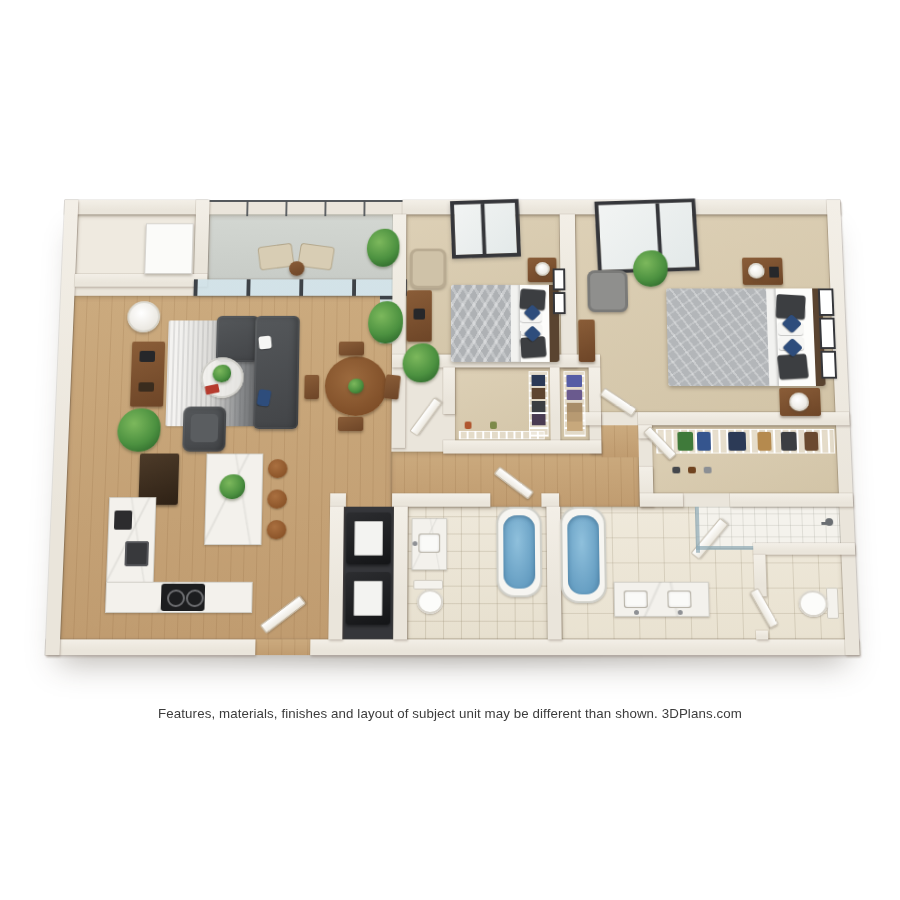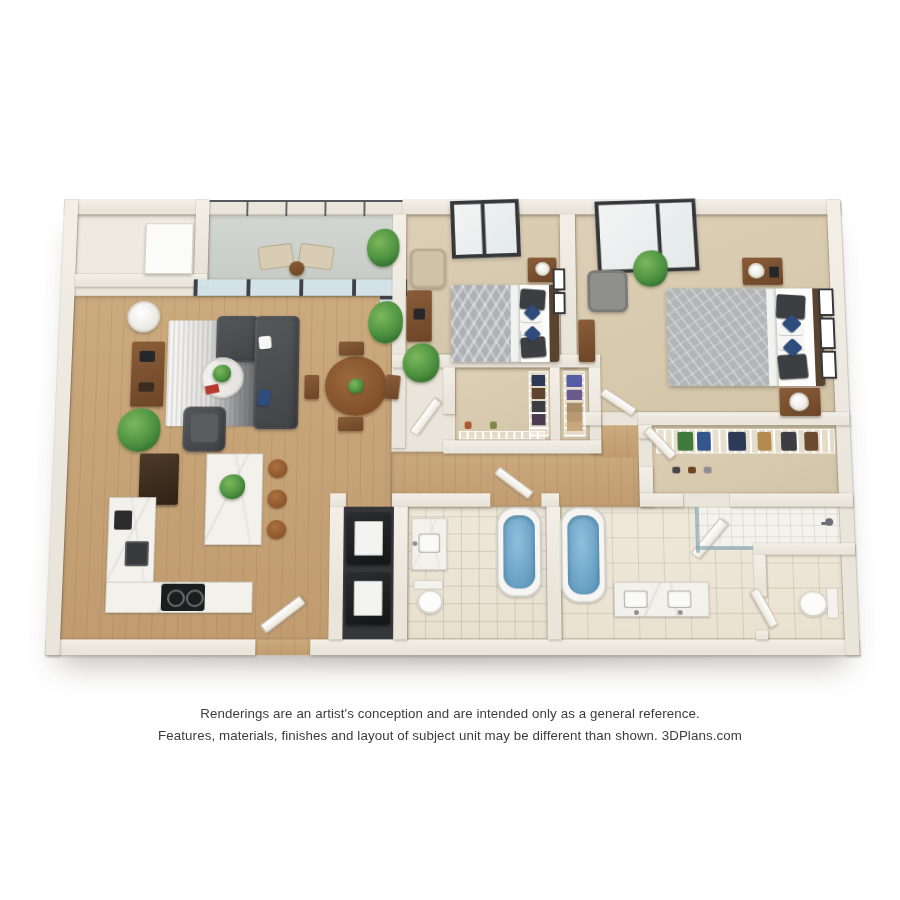--- a/index.html
+++ b/index.html
@@ -308,15 +308,14 @@
   </div>
   <div class="abs woodF" style="left:744px;top:236px;width:42px;height:30px;">
     <div class="abs lampShade" style="left:10px;top:5px;width:20px;height:20px;"></div>
   </div>
   <div class="abs frameD" style="left:788px;top:128px;width:12px;height:26px;"></div>
   <div class="abs frameD" style="left:788px;top:160px;width:12px;height:30px;"></div>
   <div class="abs frameD" style="left:788px;top:196px;width:12px;height:26px;"></div>
 </div>
 
 <div class="caption">
-  <p>Renderings are an artist's conception and are intended only as a general reference.</p>
   <p><span>Features, materials, finishes and layout of subject unit may be different than shown.</span> <span>3DPlans.com</span></p>
 </div>
 
 </body></html>

